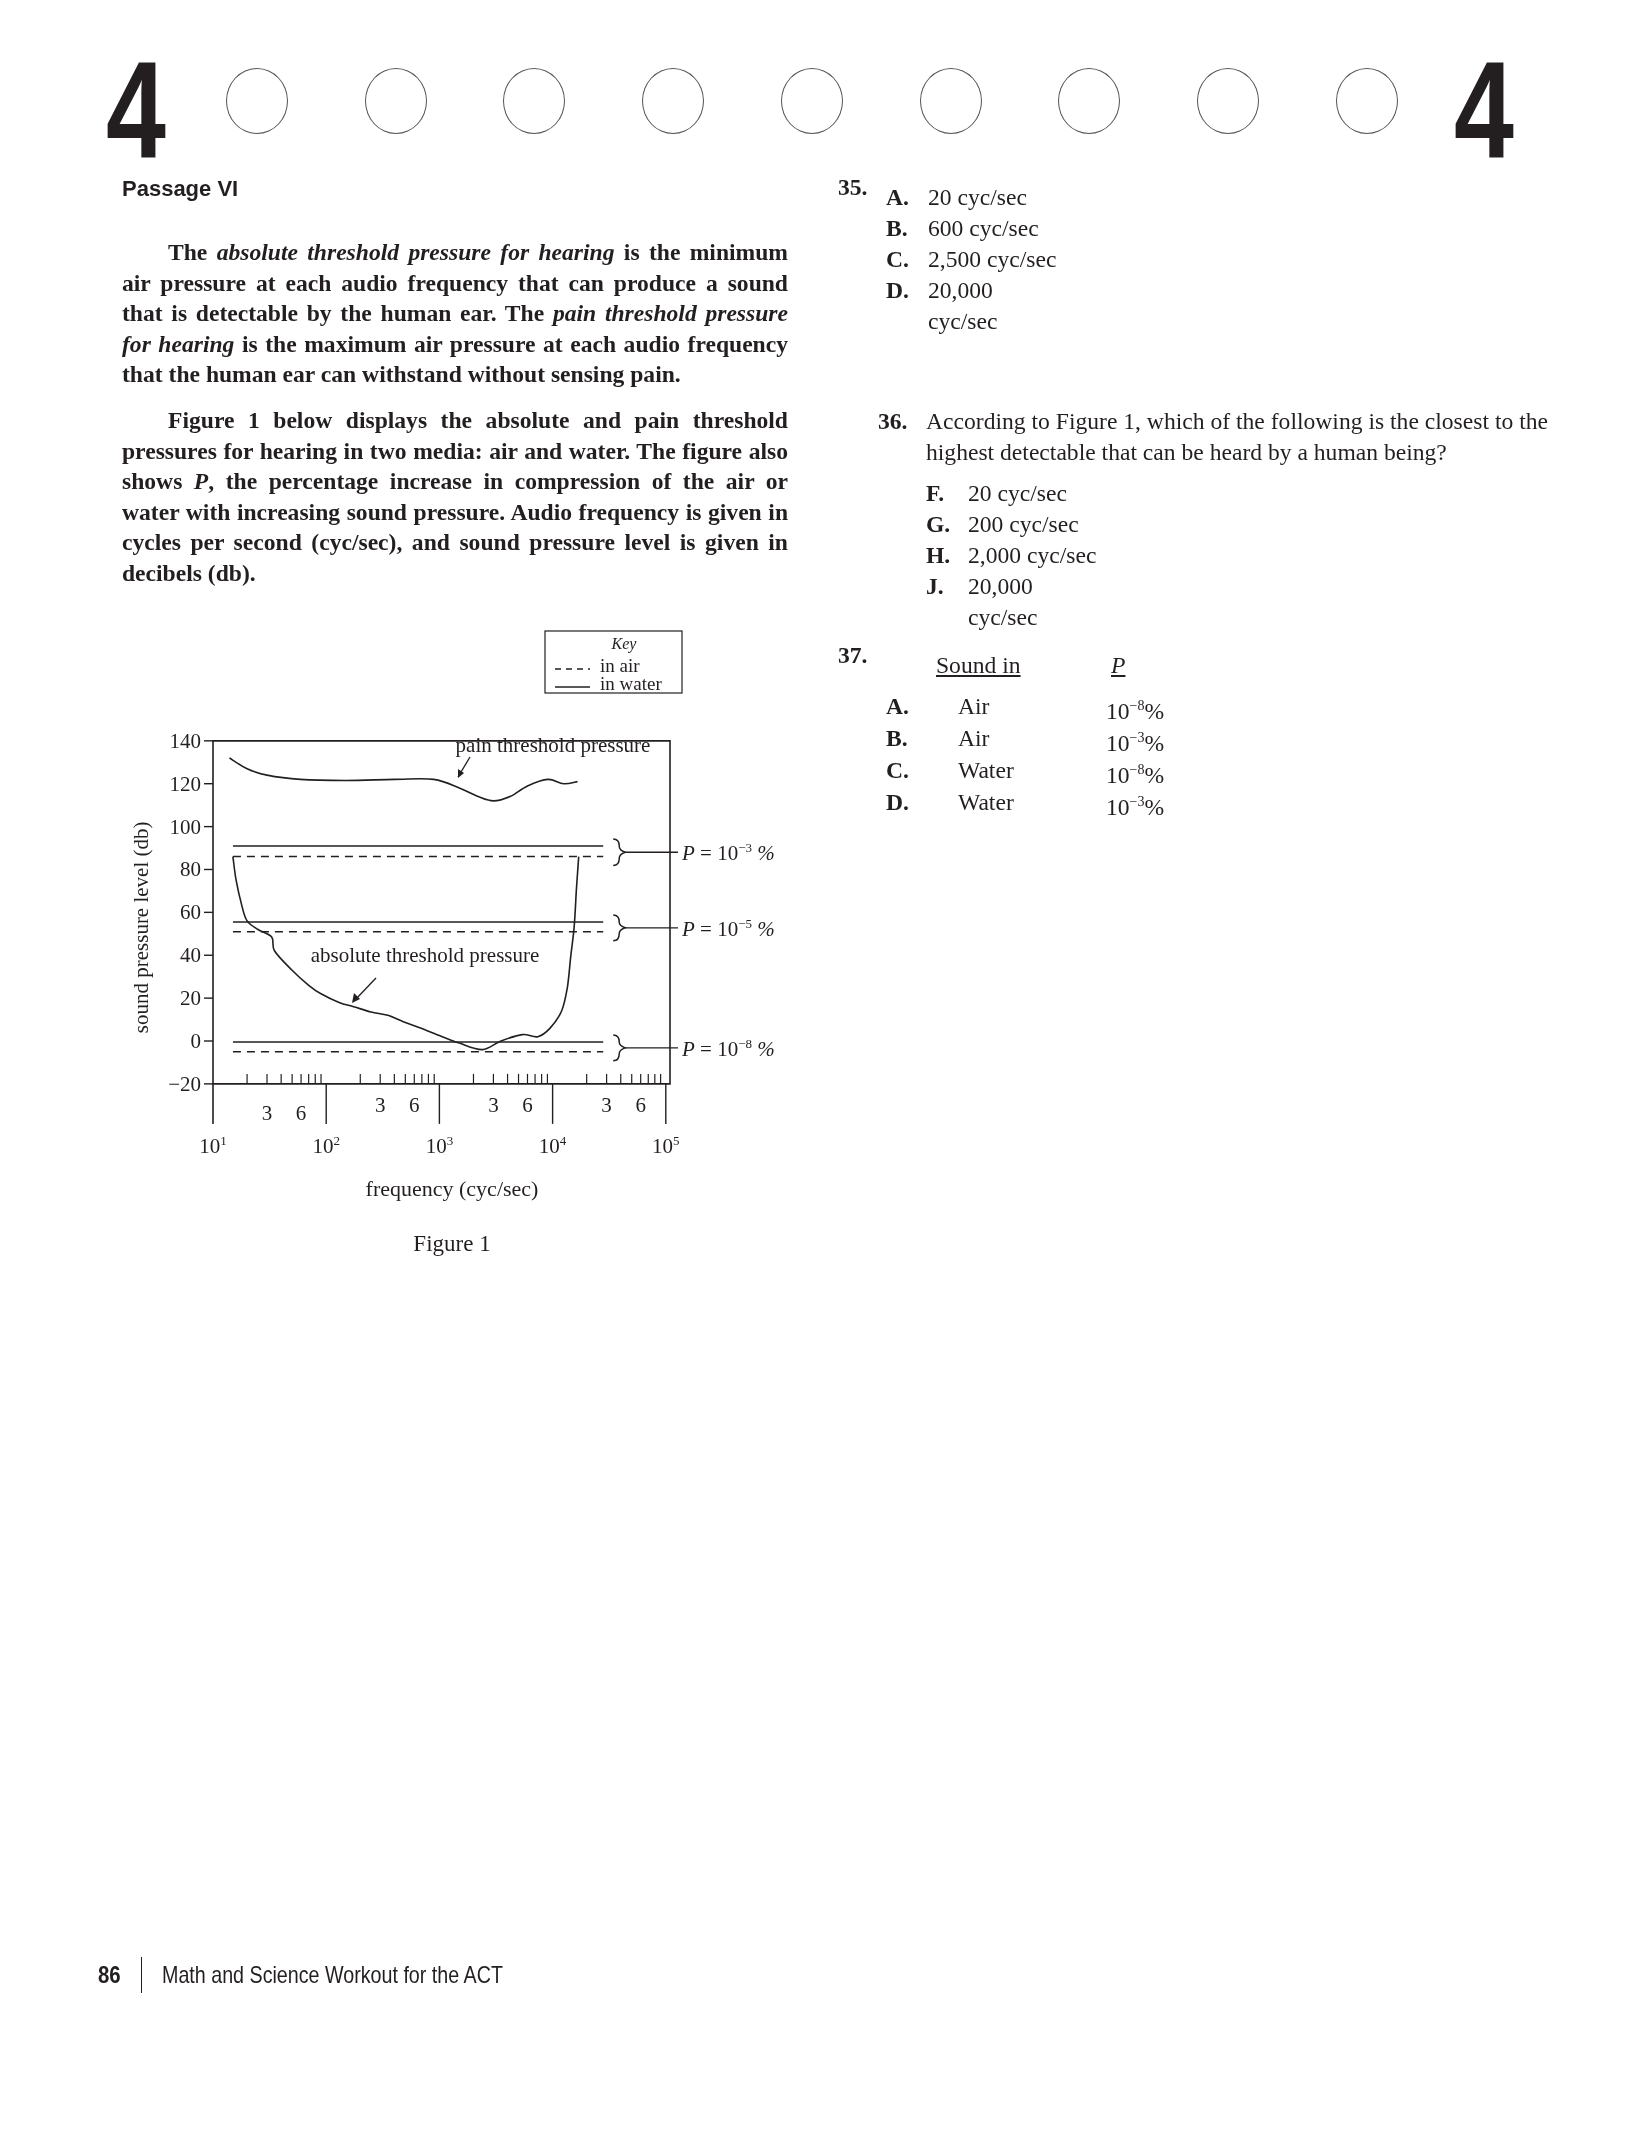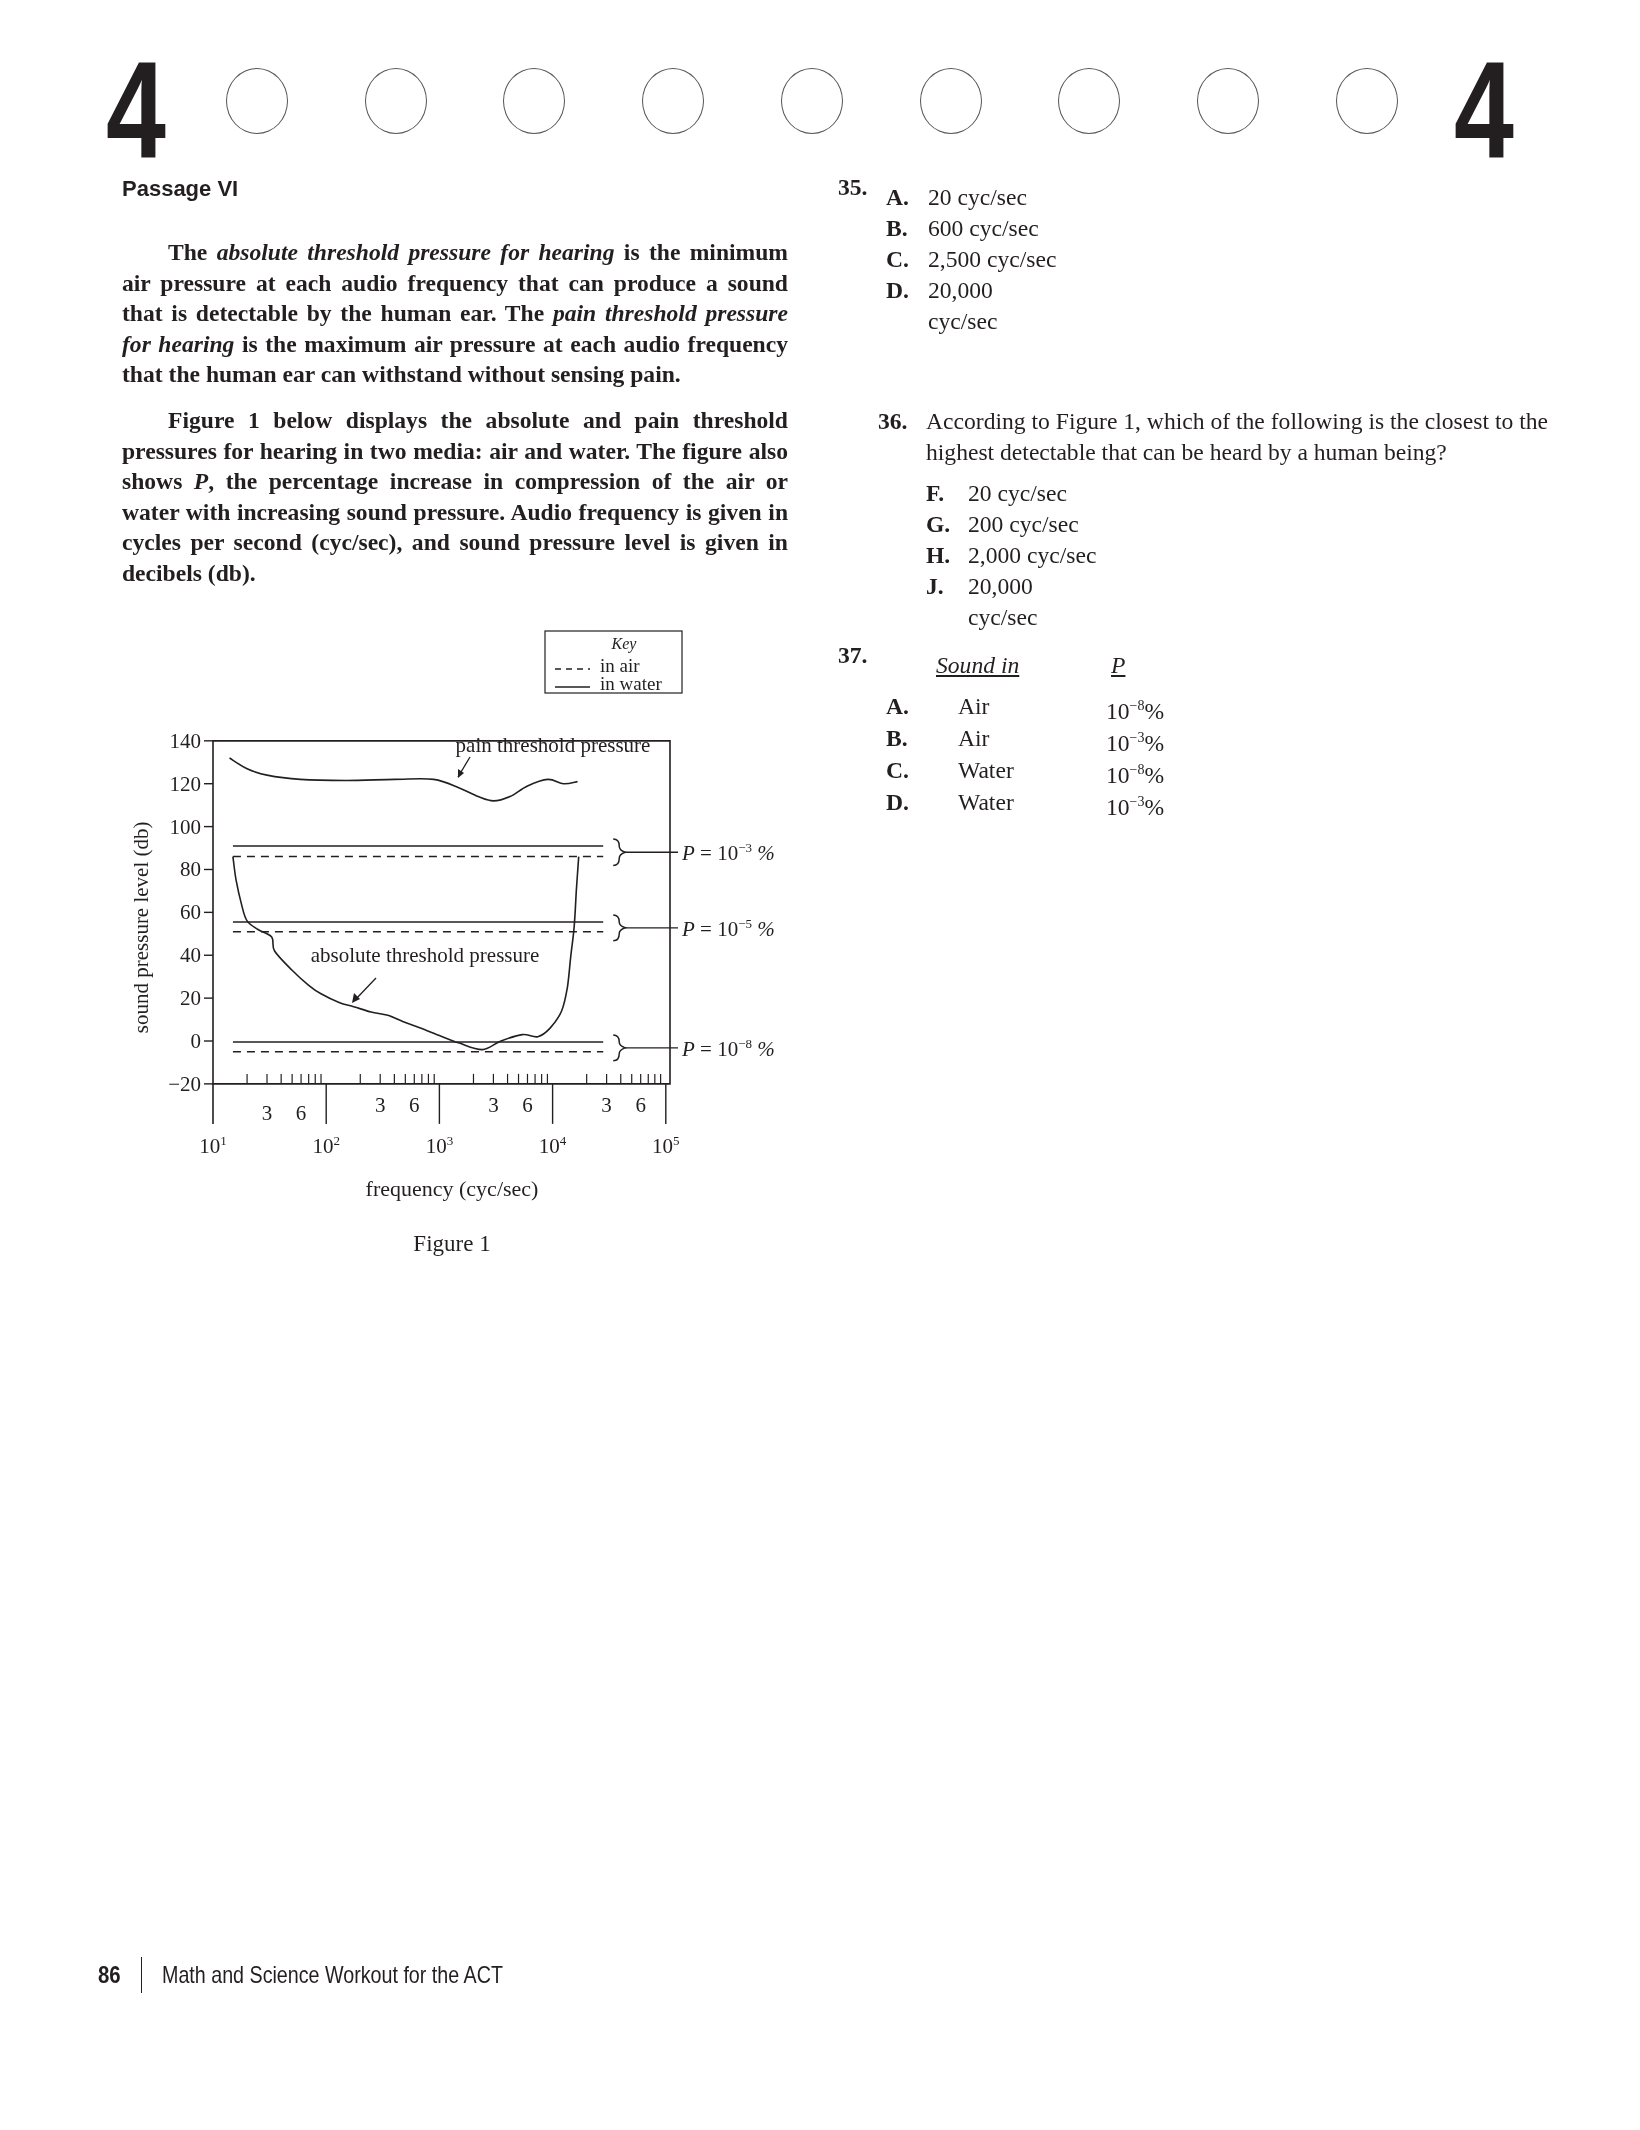--- a/index.html
+++ b/index.html
@@ -198,21 +198,21 @@
       <div class="opt">
         <span class="letter">J.</span>
         <span class="val">20,000 cyc/sec</span>
       </div>
     </div>
 </div>
 
 <div class="q" style="top:640px;">
   <span class="num">37.</span>
   <div class="tbl-head">
-    <span style="margin-left:50px;width:175px;font-style:italic;">Sound in</span>
+    <span style="margin-left:50px;width:175px;">Sound in</span>
     <span style="margin-left:0;font-style:italic;">P</span>
   </div>
   <div id="q2opts">
       <div class="tbl-row">
         <span class="letter">A.</span>
         <span class="medium">Air</span>
         <span class="pval"><span>10</span><sup>−8</sup><span>%</span></span>
       </div>
       <div class="tbl-row">
         <span class="letter">B.</span>

